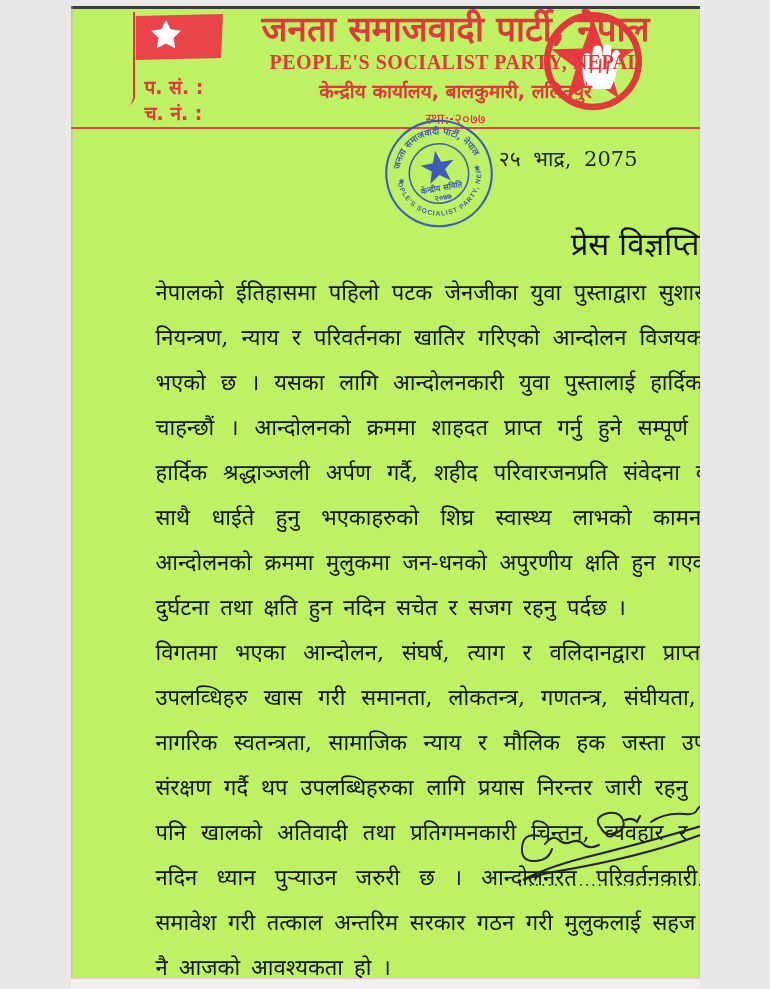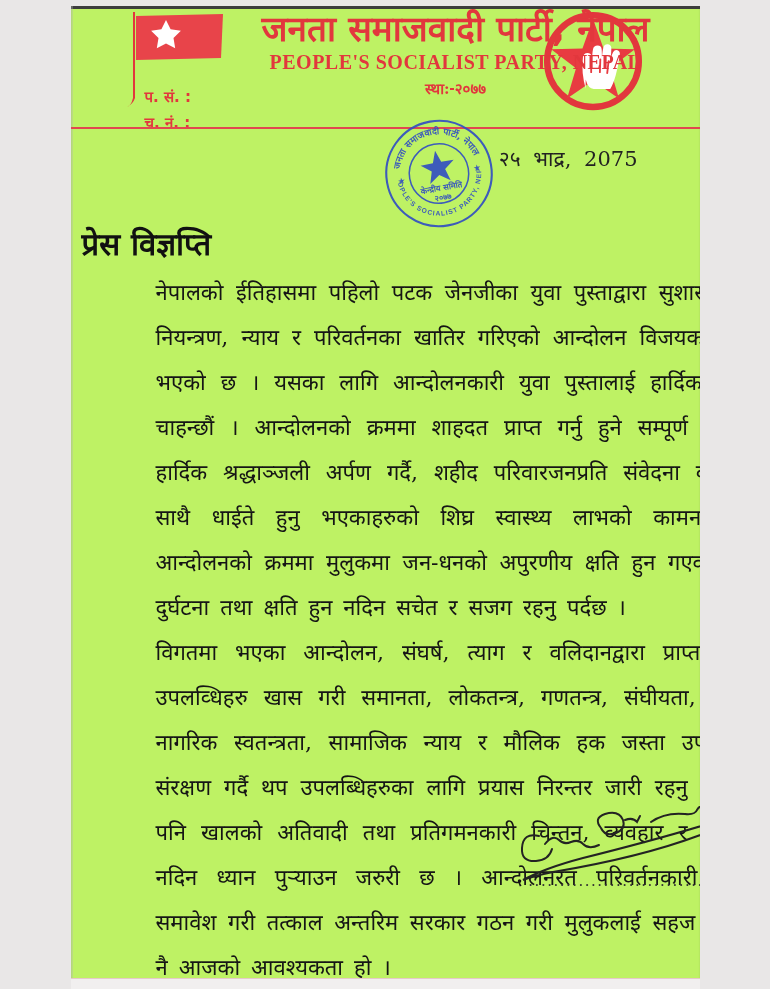--- a/index.html
+++ b/index.html
@@ -12,30 +12,30 @@
   .scan-bottom{position:absolute;left:0;bottom:0;width:100%;height:16px;background:#f1efef;border-top:1px solid #e6c9c9;}
   .scan-left-edge{position:absolute;top:0;left:0;width:2px;height:100%;background:rgba(180,180,180,.35);}
 
   
   .flag{position:absolute;left:48px;top:4px;width:118px;height:100px;}
   .emblem{position:absolute;right:52px;top:2px;width:110px;height:110px;}
   .header-center{position:absolute;left:165px;top:4px;width:440px;text-align:center;color:#e2373d;}
   .party-np{font-size:35px;font-weight:bold;letter-spacing:0px;line-height:1.12;font-family:"DejaVu Sans",sans-serif;}
   .party-en{font-size:20px;font-weight:bold;letter-spacing:.5px;margin-top:2px;font-family:"Liberation Serif",serif;}
   .office-np{font-size:19px;font-weight:bold;margin-top:4px;font-family:"DejaVu Sans",sans-serif;}
-  .estd{font-size:15px;font-weight:bold;margin-top:4px;text-decoration:underline;text-underline-offset:-6px;text-decoration-thickness:1.5px;}
-  .ref-labels{position:absolute;left:74px;top:78px;color:#e2373d;font-weight:bold;font-size:15px;line-height:26px;font-family:"DejaVu Sans",sans-serif;}
+  .estd{font-size:15px;font-weight:normal;margin-top:4px;text-decoration:underline;text-underline-offset:-6px;text-decoration-thickness:1.5px;}
+  .ref-labels{position:absolute;left:74px;top:68px;color:#e2373d;font-weight:bold;font-size:19px;line-height:26px;font-family:"DejaVu Sans",sans-serif;}
   .red-rule{position:absolute;left:0;top:121px;width:100%;height:2px;background:#e1484f;}
 
   
   .seal{position:absolute;left:303px;top:110px;width:130px;height:115px;transform:rotate(-10deg);opacity:.92;}
   .date-line{position:absolute;right:62px;top:138px;font-size:21px;color:#222;word-spacing:6px;}
 
   
-  .press-title{position:absolute;left:11px;top:216px;width:100%;text-align:left;font-size:31px;font-weight:700;color:#111;}
+  .press-title{position:absolute;left:0;top:216px;width:100%;text-align:right;font-size:31px;font-weight:400;color:#111;}
   .body-text{
     position:absolute;left:85px;top:264px;width:648px;color:#151515;
     font-size:22px;line-height:45px;text-align:justify;word-spacing:4px;
   }
   .body-text p{margin:0;}
 
   
   .sig-scribble{position:absolute;left:430px;top:800px;width:250px;height:78px;}
   .sig-block{position:absolute;left:430px;top:866px;width:250px;text-align:center;color:#151515;}
   .sig-dots{font-size:15px;letter-spacing:1.5px;line-height:18px;color:#333;}
@@ -61,20 +61,21 @@
     <path d="M60 12 l11.5 32.2 34.2 0.8 -27.2 20.8 9.8 32.8 -28.3-19.3 -28.3 19.3 9.8-32.8 -27.2-20.8 34.2-0.8 Z" fill="#e83b41"></path>
     <g>
       <path d="M52 88 q-5 -18 -3 -34 q0.5 -5 5 -5 q4 0 4.5 4 l0.5 6 q0 -9 1 -14 q0.8 -4 5 -4 q4.2 0 4.5 4.5 l0.3 9 q0.5 -8 1.6 -11.5 q1.2 -4 5 -3.4 q3.8 0.6 3.6 5 l-0.6 11 q1.2 -5 2.6 -7.5 q1.8 -3.2 4.8 -2 q3 1.2 2.4 5.2 q-1.6 12 -4.4 22 q-2.6 9.4 -6 15 l-18 0 q-6 0 -8.8 -10.3 Z" fill="#ffffff"></path>
       <path d="M58 58 l0 12 M68 56 l-0.5 14 M77 58 l-1.5 13" stroke="#e83b41" stroke-width="2" fill="none" stroke-linecap="round"></path>
     </g>
   </svg>
 
   <div class="header-center">
     <div class="party-np">जनता समाजवादी पार्टी, नेपाल</div>
     <div class="party-en">PEOPLE'S SOCIALIST PARTY, NEPAL</div>
+    <div class="office-np">केन्द्रीय कार्यालय, बालकुमारी, ललितपुर</div>
     <div class="estd">स्था: २०७७</div>
   </div>
 
   <div class="ref-labels">
     <div>प. सं. :</div>
     <div>च. नं. :</div>
   </div>
 
   <div class="red-rule"></div>
 

